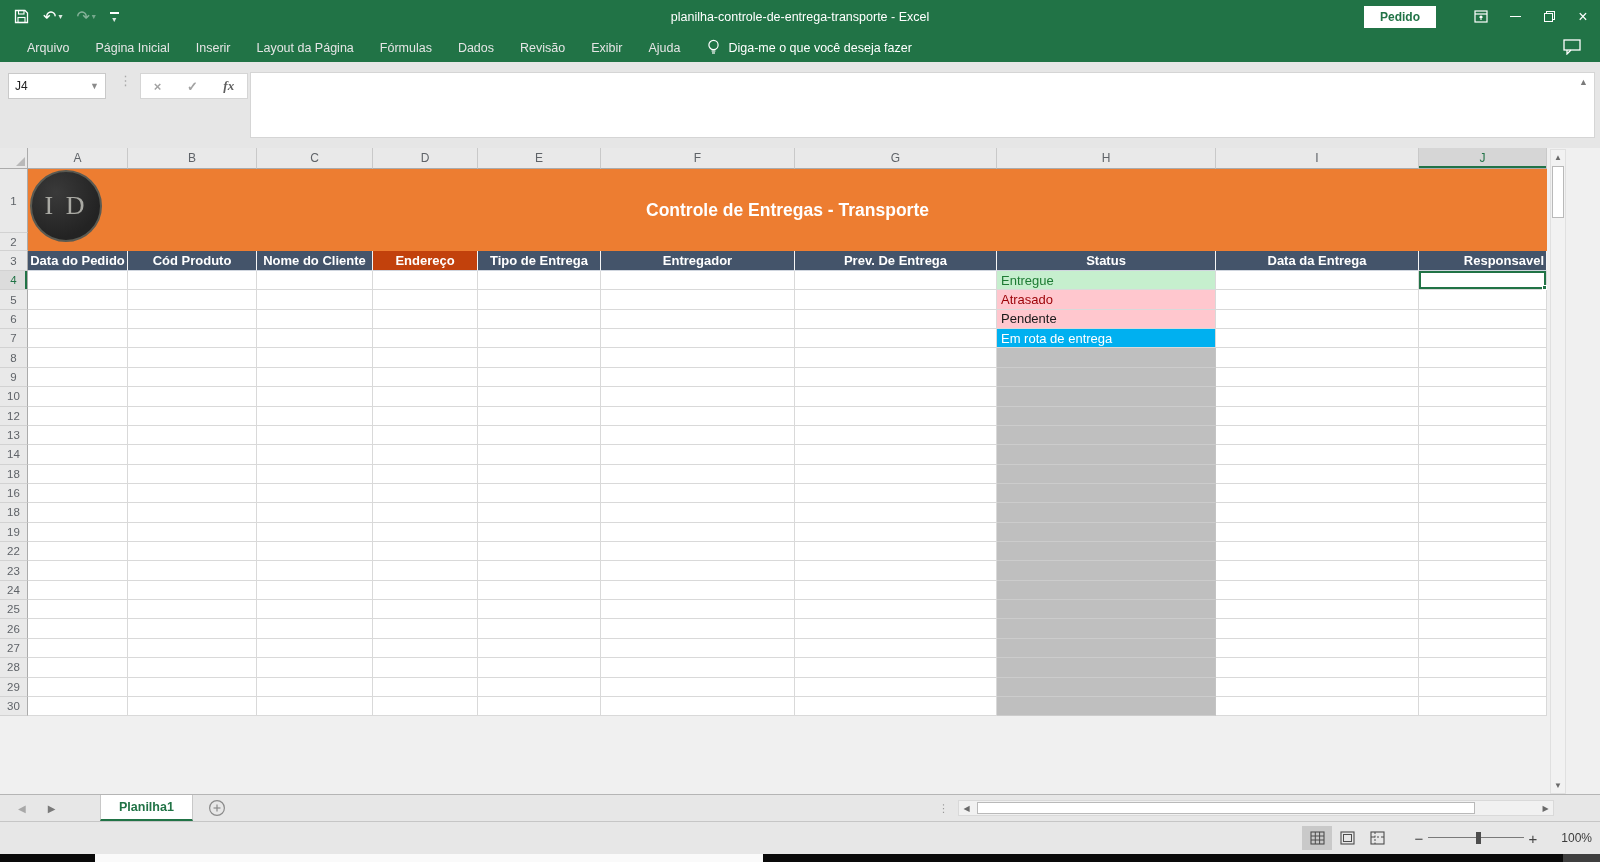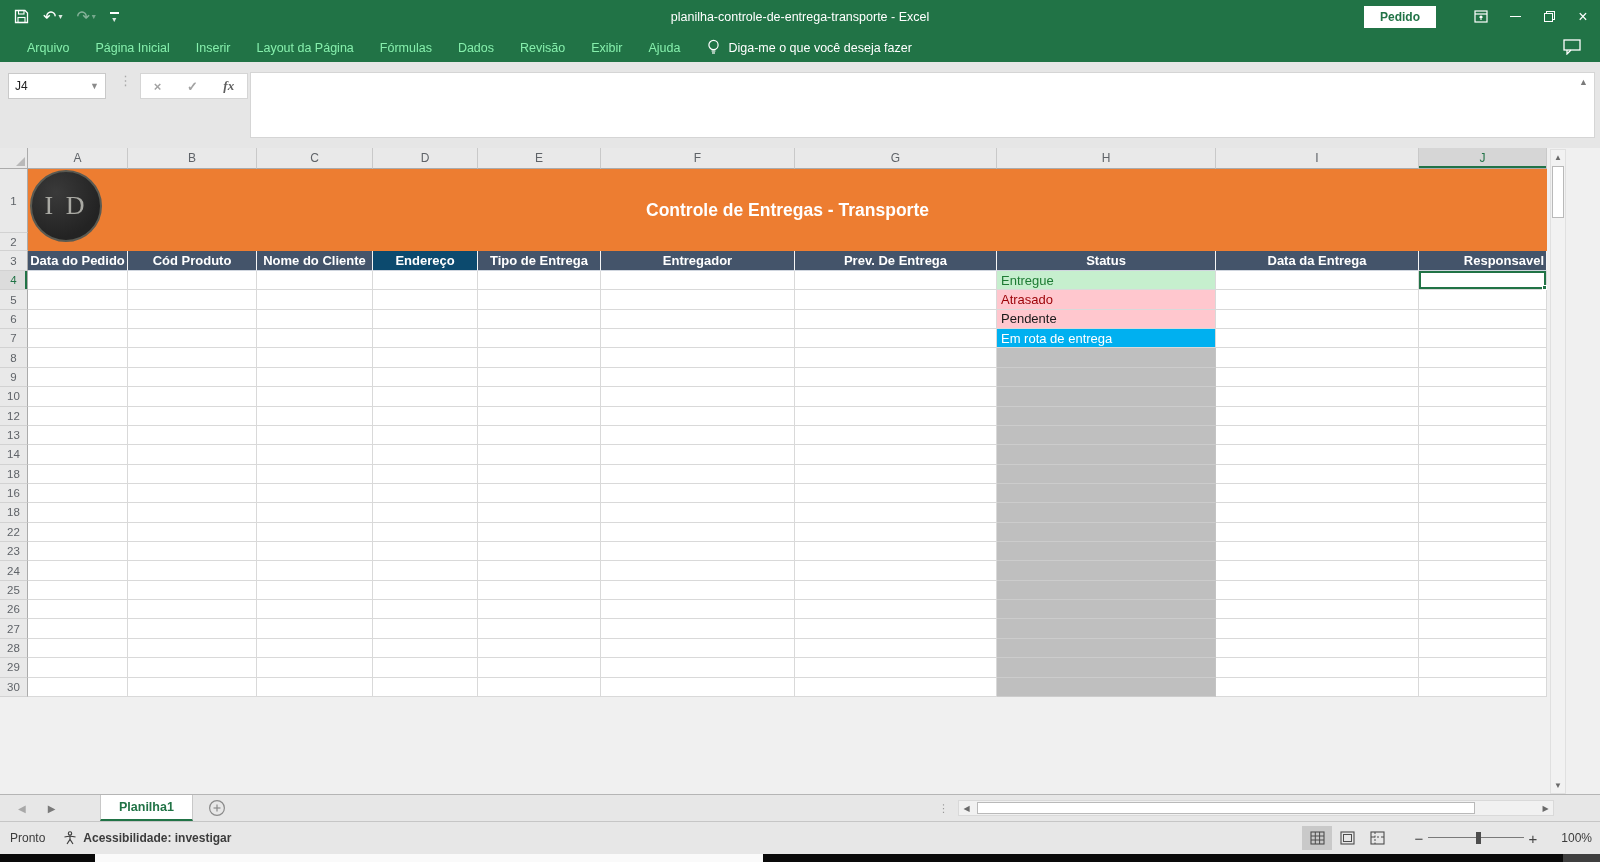--- a/index.html
+++ b/index.html
@@ -23,21 +23,21 @@
   .win-btn { width:34px; height:33px; display:flex; align-items:center; justify-content:center; color:#fff; }
   .min-glyph { width:11px; border-top:1.5px solid #fff; display:inline-block; }
   .restore-glyph { position:relative; width:11px; height:11px; }
   .restore-glyph .b { position:absolute; width:9px; height:9px; border:1.2px solid #fff; background:transparent; }
   .restore-glyph .b1 { right:0; top:0; }
   .restore-glyph .b2 { left:0; bottom:0; background:#217346; }
   .close-glyph { font-size:16px; line-height:16px; }
 
   
   .ribbon { position:relative; height:29px; background:#217346; display:flex; align-items:center; padding-left:14px; }
-  .rtab { color:#86efac; font-size:12.5px; padding:0 13px; height:29px; display:flex; align-items:center; }
+  .rtab { color:#e5e5e5; font-size:12.5px; padding:0 13px; height:29px; display:flex; align-items:center; }
   .tellme { display:flex; align-items:center; gap:8px; color:#fff; font-size:12.5px; margin-left:14px; }
   .ribbon-comment { position:absolute; right:18px; top:5px; }
 
   
   .fx-area { position:relative; height:86px; background:#E6E6E6; }
   .namebox { position:absolute; left:8px; top:11px; width:98px; height:26px; background:#fff;
     border:1px solid #C9C9C9; display:flex; align-items:center; padding:0 6px; font-size:12px; color:#222; }
   .namebox .nb-caret { margin-left:auto; color:#8a8a8a; font-size:9px; }
   .fx-dots { position:absolute; left:119px; top:14px; color:#A9A9A9; font-size:13px; letter-spacing:0; line-height:9px; text-align:center; }
   .fx-btns { position:absolute; left:140px; top:11px; width:108px; height:26px; background:#fff;
@@ -239,21 +239,21 @@
       </div>
       <div class="grow" style="height: 18px;">
         <div class="rowh">2</div>
         <div class="banner-cell" style="width: 1519px; background: rgb(237, 125, 49);"></div>
       </div>
       <div class="grow" style="height: 20px;">
         <div class="rowh">3</div>
         <div class="cell hdr" style="width: 100px; background: rgb(68, 84, 106); color: rgb(255, 255, 255);">Data do Pedido</div>
         <div class="cell hdr" style="width: 129px; background: rgb(68, 84, 106); color: rgb(255, 255, 255);">Cód Produto</div>
         <div class="cell hdr" style="width: 116px; background: rgb(68, 84, 106); color: rgb(255, 255, 255);">Nome do Cliente</div>
-        <div class="cell hdr" style="width: 105px; background: #0c4a6e; color: rgb(255, 255, 255);">Endereço</div>
+        <div class="cell hdr" style="width: 105px; background: #c2410c; color: rgb(255, 255, 255);">Endereço</div>
         <div class="cell hdr" style="width: 123px; background: rgb(68, 84, 106); color: rgb(255, 255, 255);">Tipo de Entrega</div>
         <div class="cell hdr" style="width: 194px; background: rgb(68, 84, 106); color: rgb(255, 255, 255);">Entregador</div>
         <div class="cell hdr" style="width: 202px; background: rgb(68, 84, 106); color: rgb(255, 255, 255);">Prev. De Entrega</div>
         <div class="cell hdr" style="width: 219px; background: rgb(68, 84, 106); color: rgb(255, 255, 255);">Status</div>
         <div class="cell hdr" style="width: 203px; background: rgb(68, 84, 106); color: rgb(255, 255, 255);">Data da Entrega</div>
         <div class="cell hdr last" style="width: 128px; background: rgb(68, 84, 106); color: rgb(255, 255, 255);">Responsavel</div>
       </div>
       <div class="grow" style="height: 19.37px;">
         <div class="rowh sel">4</div>
         <div class="cell" style="width: 100px;"></div>
@@ -407,20 +407,33 @@
         <div class="cell" style="width: 105px;"></div>
         <div class="cell" style="width: 123px;"></div>
         <div class="cell" style="width: 194px;"></div>
         <div class="cell" style="width: 202px;"></div>
         <div class="cell grayfill" style="width: 219px; background: rgb(191, 191, 191);"></div>
         <div class="cell" style="width: 203px;"></div>
         <div class="cell" style="width: 128px;"></div>
       </div>
       <div class="grow" style="height: 19.37px;">
         <div class="rowh">18</div>
+        <div class="cell" style="width: 100px;"></div>
+        <div class="cell" style="width: 129px;"></div>
+        <div class="cell" style="width: 116px;"></div>
+        <div class="cell" style="width: 105px;"></div>
+        <div class="cell" style="width: 123px;"></div>
+        <div class="cell" style="width: 194px;"></div>
+        <div class="cell" style="width: 202px;"></div>
+        <div class="cell grayfill" style="width: 219px; background: rgb(191, 191, 191);"></div>
+        <div class="cell" style="width: 203px;"></div>
+        <div class="cell" style="width: 128px;"></div>
+      </div>
+      <div class="grow" style="height: 19.37px;">
+        <div class="rowh">19</div>
         <div class="cell" style="width: 100px;"></div>
         <div class="cell" style="width: 129px;"></div>
         <div class="cell" style="width: 116px;"></div>
         <div class="cell" style="width: 105px;"></div>
         <div class="cell" style="width: 123px;"></div>
         <div class="cell" style="width: 194px;"></div>
         <div class="cell" style="width: 202px;"></div>
         <div class="cell grayfill" style="width: 219px; background: rgb(191, 191, 191);"></div>
         <div class="cell" style="width: 203px;"></div>
         <div class="cell" style="width: 128px;"></div>
@@ -573,33 +586,20 @@
   </span>
   <span class="hs-dots">⋮</span>
   <div class="hscroll">
     <span class="hs-btn hs-left">◀</span>
     <span class="hs-thumb"></span>
     <span class="hs-btn hs-right">▶</span>
   </div>
 </div>
 
 <div class="statusbar">
-  <div class="sb-left">
-    <span class="sb-mode">Pronto</span>
-    <span class="sb-access">
-      <svg width="14" height="14" viewBox="0 0 14 14">
-          <circle cx="7" cy="2.4" r="1.7" fill="none" stroke="#3c3c3c" stroke-width="1.1"></circle>
-          <path d="M1.5 6 Q7 4.4 12.5 6" fill="none" stroke="#3c3c3c" stroke-width="1.1"></path>
-          <line x1="7" y1="4.6" x2="7" y2="8.4" stroke="#3c3c3c" stroke-width="1.1"></line>
-          <line x1="7" y1="8.4" x2="4" y2="13" stroke="#3c3c3c" stroke-width="1.1"></line>
-          <line x1="7" y1="8.4" x2="10" y2="13" stroke="#3c3c3c" stroke-width="1.1"></line>
-        </svg>
-      <span>Acessibilidade: investigar</span>
-    </span>
-  </div>
   <div class="sb-right">
     <span class="view-btn active">
       <svg width="15" height="14" viewBox="0 0 15 14">
           <rect x="1" y="1" width="13" height="12" fill="none" stroke="#4d4d4d" stroke-width="1.1"></rect>
           <line x1="5.3" y1="1" x2="5.3" y2="13" stroke="#4d4d4d" stroke-width="1"></line>
           <line x1="9.6" y1="1" x2="9.6" y2="13" stroke="#4d4d4d" stroke-width="1"></line>
           <line x1="1" y1="5" x2="14" y2="5" stroke="#4d4d4d" stroke-width="1"></line>
           <line x1="1" y1="9" x2="14" y2="9" stroke="#4d4d4d" stroke-width="1"></line>
         </svg>
     </span>

